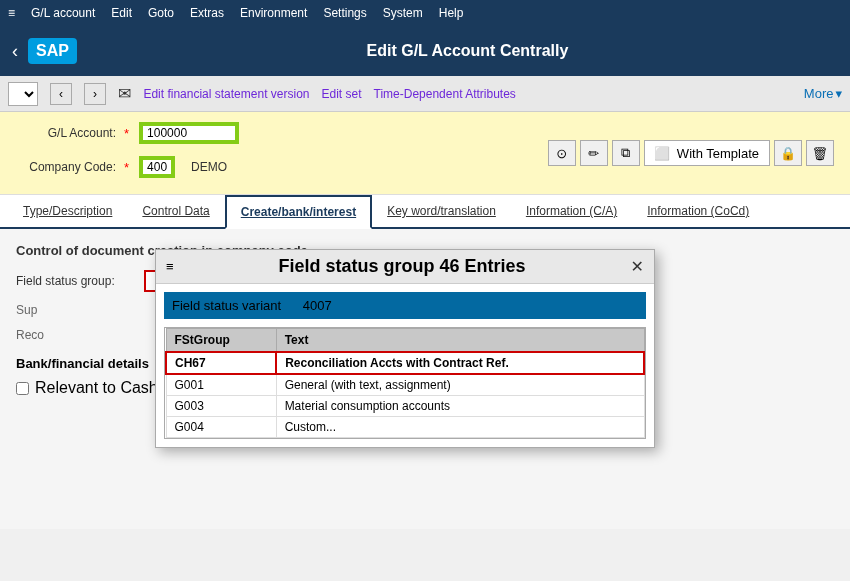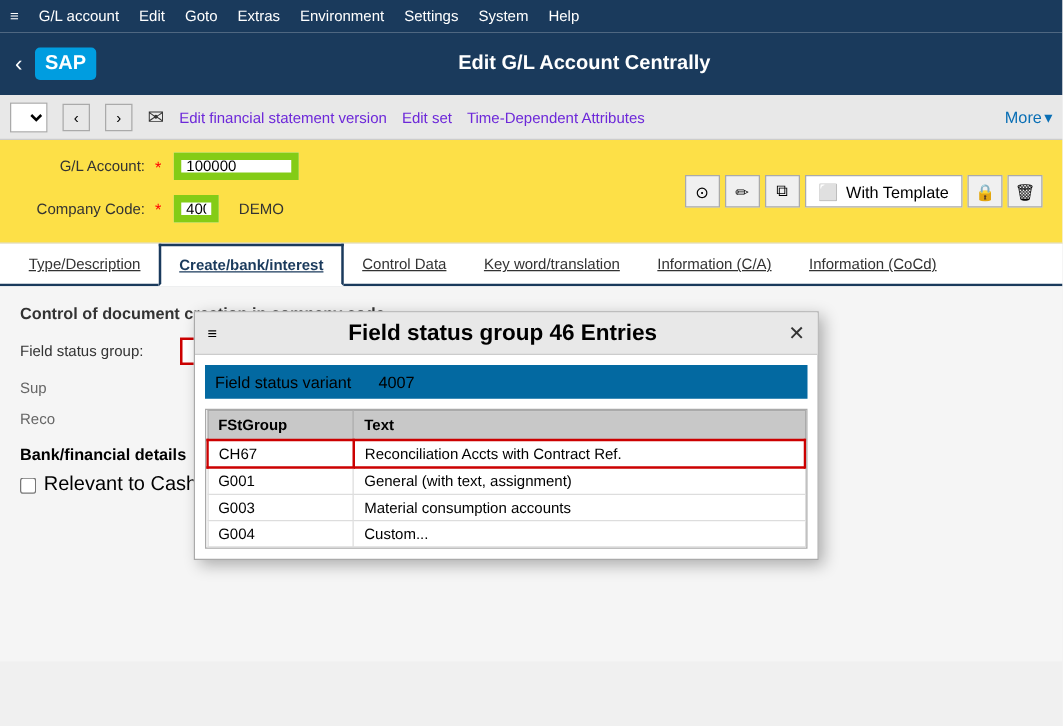--- a/index.html
+++ b/index.html
@@ -94,39 +94,39 @@
       cursor: pointer;
       font-size: 12px;
       display: flex;
       align-items: center;
       gap: 2px;
       margin-left: auto;
     }
 
     
     .form-area {
-      background: #fde047;
+      background: #fef9c3;
       padding: 10px 16px;
       border-bottom: 1px solid #ddd;
     }
     .form-row {
       display: flex;
       align-items: center;
       margin-bottom: 6px;
       gap: 8px;
     }
     .form-label {
       color: #333;
       font-size: 12px;
       min-width: 100px;
       text-align: right;
     }
     .required-star { color: red; margin-right: 2px; }
     .form-input {
-      border: 6px solid #84cc16;
+      border: 4px solid #84cc16;
       height: 22px;
       padding: 0 4px;
       font-size: 12px;
       width: 100px;
     }
     .demo-text { font-size: 12px; color: #333; margin-left: 8px; }
 
     
     .icon-btns {
       display: flex;
@@ -278,20 +278,21 @@
       font-size: 12px;
       text-align: left;
     }
     .data-table td {
       border: 1px solid #ddd;
       padding: 3px 8px;
       font-size: 12px;
     }
     .data-table tr.selected td {
       border: 2px solid #cc0000;
+      font-weight: bold;
     }
 
     
     .sub-section {
       margin-top: 10px;
     }
     .sub-label {
       font-size: 12px;
       color: #666;
     }
@@ -370,22 +371,22 @@
         <span>With Template</span>
       </button>
       <button class="lock-btn">🔒</button>
       <button class="trash-btn">🗑</button>
     </div>
   </div>
 </div>
 
 <div class="tabs-bar">
   <div class="tab">Type/Description</div>
+  <div class="tab">Control Data</div>
   <div class="tab active">Create/bank/interest</div>
-  <div class="tab">Control Data</div>
   <div class="tab">Key word/translation</div>
   <div class="tab">Information (C/A)</div>
   <div class="tab">Information (CoCd)</div>
 </div>
 
 <div class="main-content" style="height: 300px;">
   <div class="section-title">Control of document creation in company code</div>
   <div class="field-row">
     <span class="field-label">Field status group:</span>
     <input class="field-input" type="text" value="" style="">

